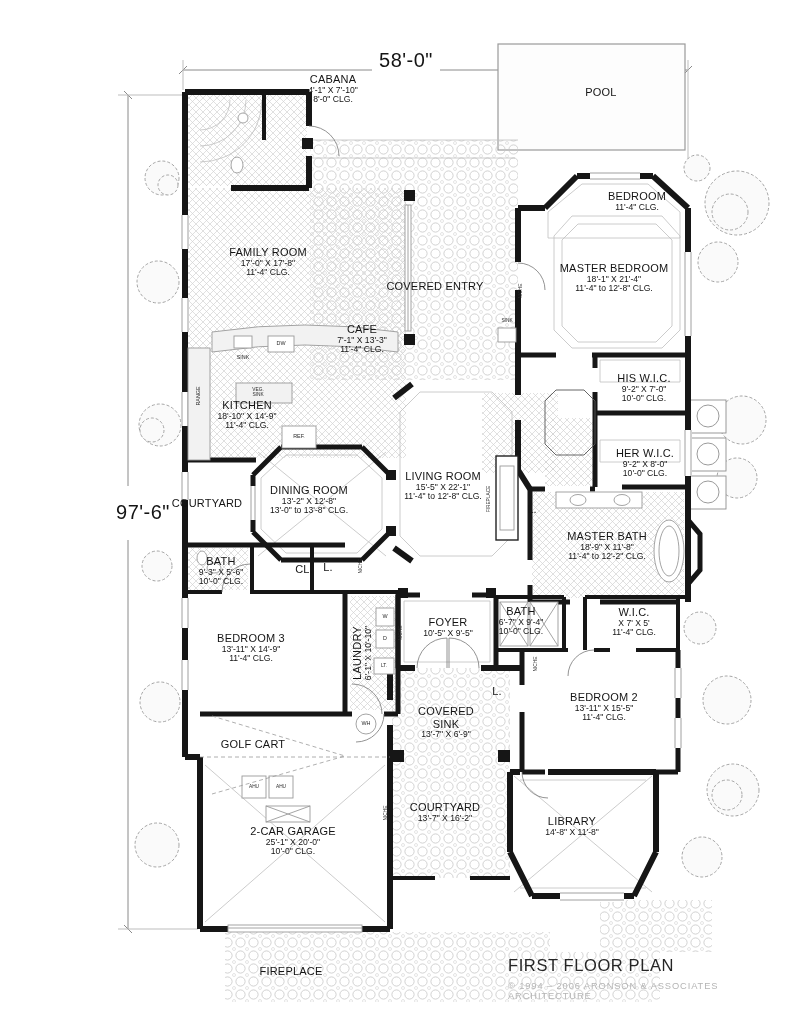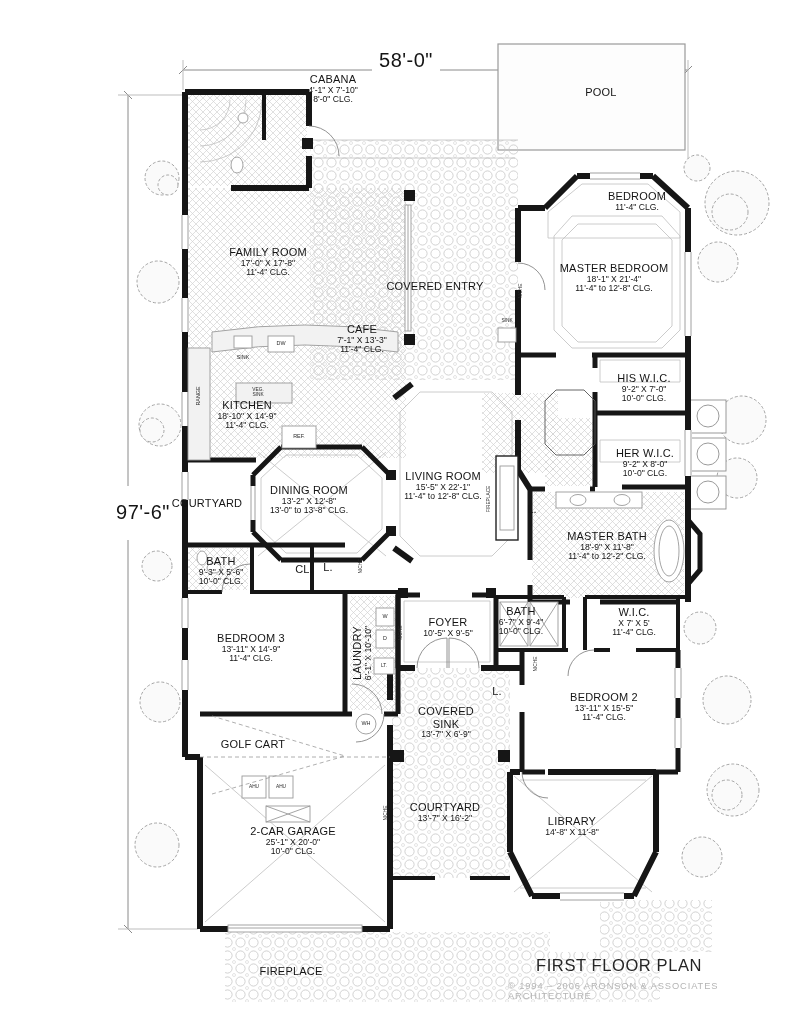--- a/index.html
+++ b/index.html
@@ -7,21 +7,21 @@
          font-family:"Liberation Sans",sans-serif;overflow:hidden;color:#141414;}
   .stage svg{position:absolute;left:0;top:0;}
   .lbl{position:absolute;transform:translate(-50%,-50%);text-align:center;
        white-space:nowrap;line-height:1.14;z-index:5;}
   .rn{font-size:11px;letter-spacing:.2px;}
   .rd{font-size:8.6px;}
   .big{font-size:20px;letter-spacing:.5px;}
   .tiny{font-size:5.4px;line-height:1.05;color:#2a2a2a;}
   .micro{font-size:4.8px;line-height:1.0;color:#2a2a2a;}
   .rot{transform:translate(-50%,-50%) rotate(-90deg);}
-  .title{position:absolute;font-size:16.5px;letter-spacing:.6px;color:#252525;z-index:5;margin-left:28px;}
+  .title{position:absolute;font-size:16.5px;letter-spacing:.6px;color:#252525;z-index:5;}
   .copy{position:absolute;font-size:9.3px;letter-spacing:.9px;color:#b5b5b5;z-index:5;}
 </style>
 </head>
 <body>
 
 <div class="stage">
 
 <svg width="800" height="1035" viewBox="0 0 800 1035">
   <defs>
     <pattern id="xh" width="7" height="7" patternUnits="userSpaceOnUse">

